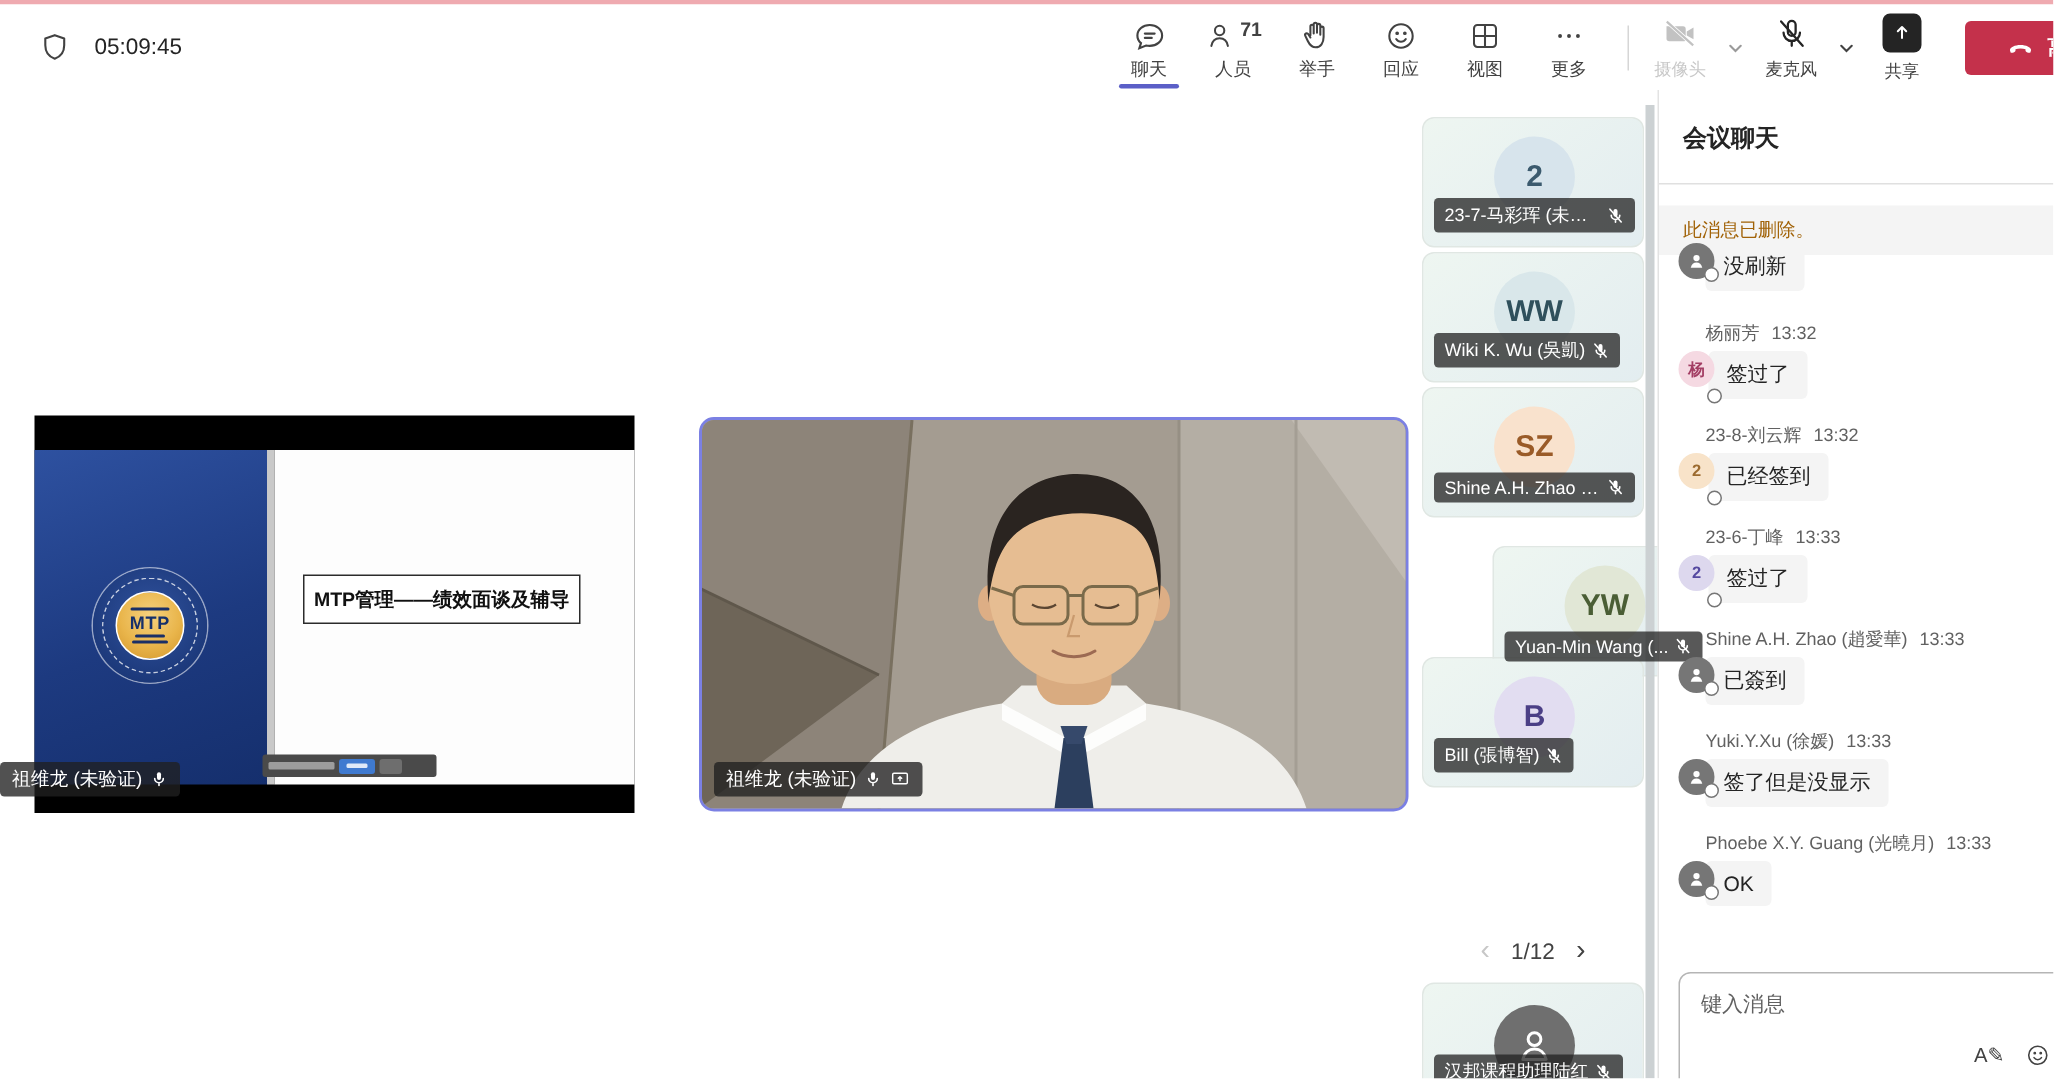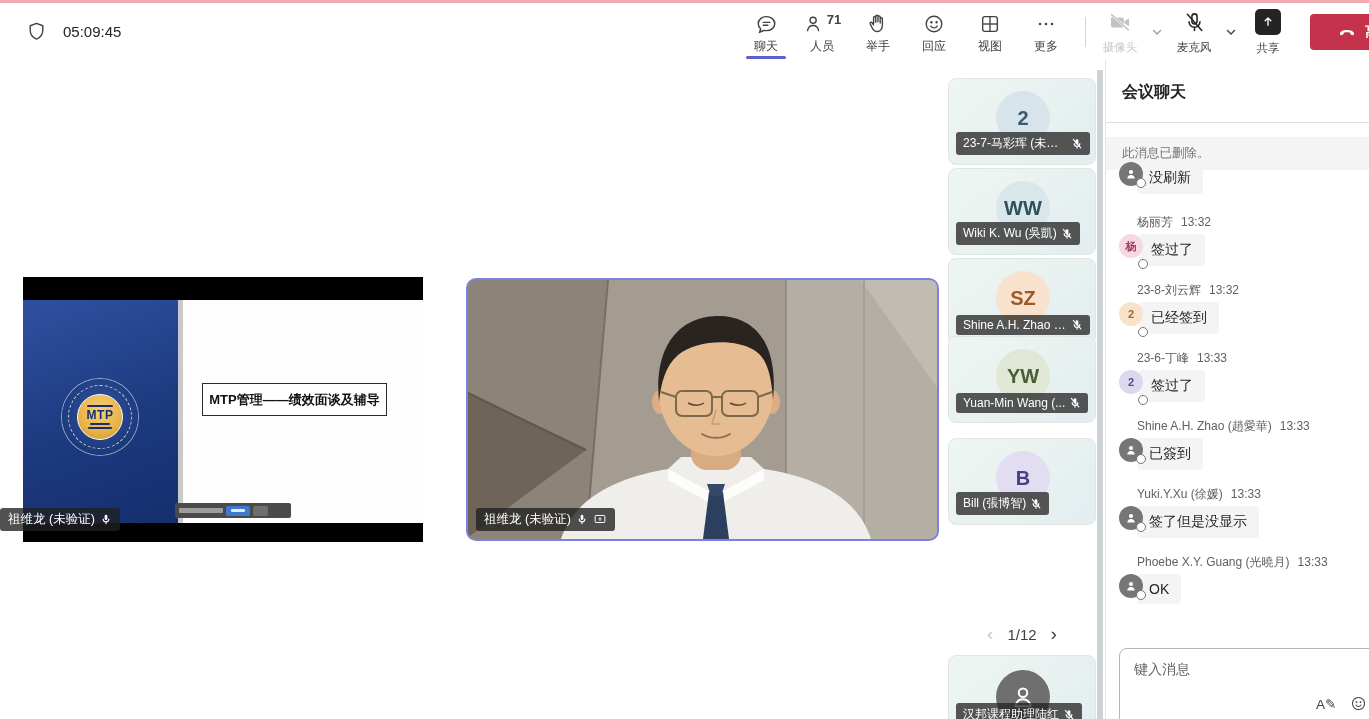--- a/index.html
+++ b/index.html
@@ -71,21 +71,21 @@
   .pg-prev { color:#c7c7c7; }
   .pg-next { color:#424242; }
   .pg-label { font-size:15px; color:#424242; }
 
   .v-scrollbar { position:absolute; left:1097px; top:70px; bottom:0; width:6px; background:#ccd1d3; }
 
   
   .chat { position:absolute; left:1105px; top:60px; width:264px; bottom:0; background:#fff; border-left:1px solid #e3e3e3; }
   .chat-title { margin:22px 0 0 16px; font-size:16px; font-weight:bold; color:#242424; }
   .chat-divider { margin-top:19px; border-top:1px solid #e0e0e0; }
-  .deleted-banner { position:relative; z-index:2; margin-top:14px; background:#f4f4f4; padding:8px 16px; font-size:12.5px; color:#737373; }
+  .deleted-banner { position:relative; z-index:2; margin-top:14px; background:#f4f4f4; padding:8px 16px; font-size:12.5px; color:#a16207; }
   .msg-row { position:relative; display:flex; align-items:flex-start; padding-left:13px; }
   .c-avatar { position:relative; z-index:2; width:24px; height:24px; border-radius:50%; flex:none; display:flex; align-items:center; justify-content:center; font-size:11px; font-weight:600; }
   .ca-pink  { background:#f5d9e2; color:#a33e64; }
   .ca-peach { background:#f8e3c9; color:#9c6b2f; }
   .ca-lav   { background:#ddd8ee; color:#5549a0; }
   .ca-grey  { background:#767676; }
   .presence { position:absolute; right:-3px; bottom:-2px; width:10px; height:10px; border-radius:50%; background:#fff; border:1.5px solid #767676; z-index:3; }
   .bubble { position:relative; z-index:1; margin-left:-6px; background:#f4f4f4; border-radius:4px; padding:7px 12px; font-size:14px; color:#242424; white-space:nowrap; }
   .partial-row { margin-top:-8px; }
   .msg-group { margin-top:16px; }
@@ -348,21 +348,21 @@
       <span class="nm">Shine A.H. Zhao (...</span>
       <span style="display:flex;flex:none;">
         <svg width="12" height="12" viewBox="0 0 24 24" fill="none" stroke="#fff" stroke-width="2.2" stroke-linecap="round">
             <rect x="9.3" y="2.5" width="5.4" height="10.5" rx="2.7" fill="#fff" stroke="none"></rect>
             <path d="M6.3 11c0 3.2 2.5 5.7 5.7 5.7s5.7-2.5 5.7-5.7M12 16.7v3.6"></path>
             <line x1="4.6" y1="2.9" x2="19.6" y2="19.9"></line>
           </svg>
       </span>
     </div>
   </div>
-  <div class="r-tile" style="top:336px;">
+  <div class="r-tile" style="top:364px;margin-left:47px;">
     <div class="r-avatar av-sage">YW</div>
     <div class="r-chip">
       <span class="nm">Yuan-Min Wang (...</span>
       <span style="display:flex;flex:none;">
         <svg width="12" height="12" viewBox="0 0 24 24" fill="none" stroke="#fff" stroke-width="2.2" stroke-linecap="round">
             <rect x="9.3" y="2.5" width="5.4" height="10.5" rx="2.7" fill="#fff" stroke="none"></rect>
             <path d="M6.3 11c0 3.2 2.5 5.7 5.7 5.7s5.7-2.5 5.7-5.7M12 16.7v3.6"></path>
             <line x1="4.6" y1="2.9" x2="19.6" y2="19.9"></line>
           </svg>
       </span>

